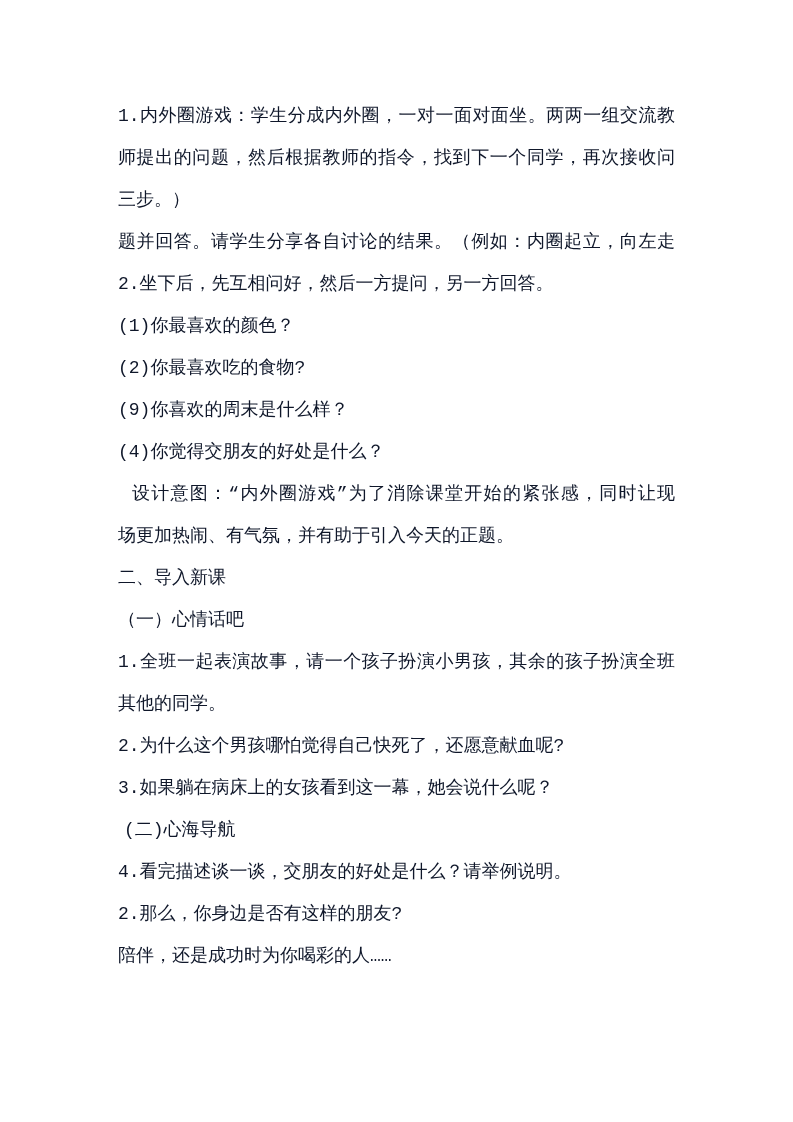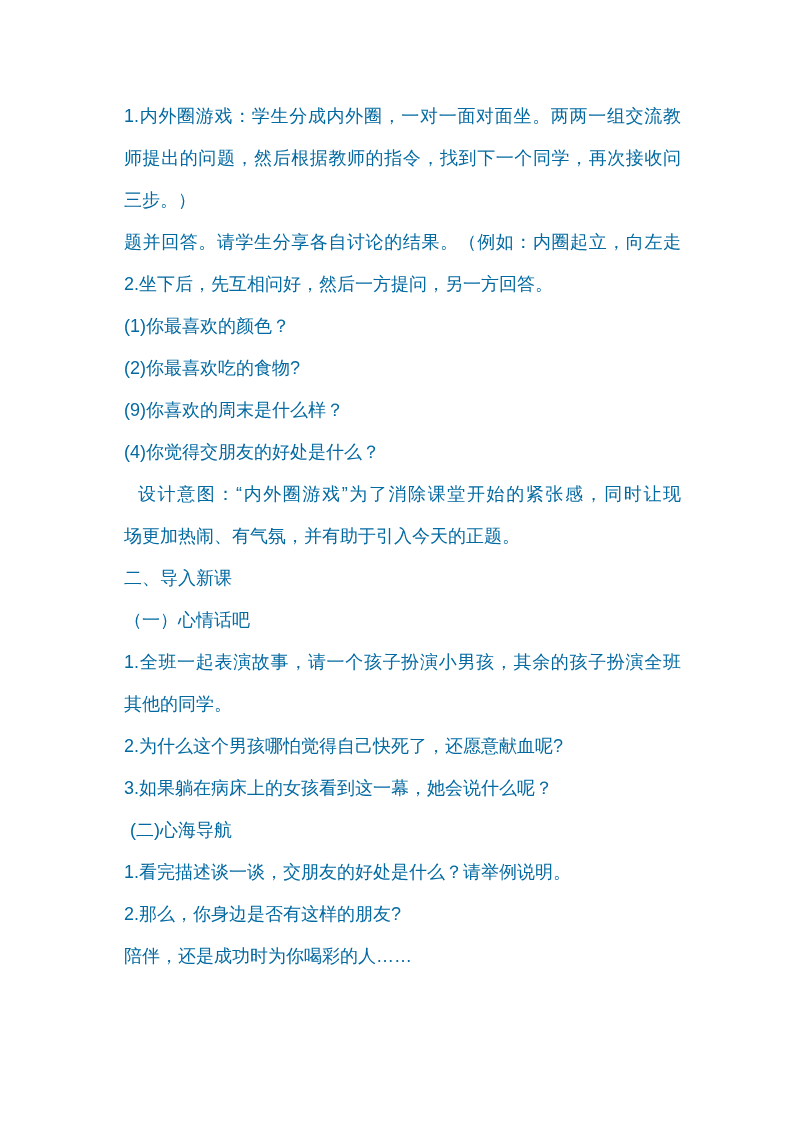--- a/index.html
+++ b/index.html
@@ -9,25 +9,25 @@
   }
   .page {
     position: relative;
     width: 793px;
     height: 1122px;
     background: #ffffff;
     overflow: hidden;
   }
   .content {
     position: absolute;
-    left: 124px;
+    left: 118px;
     top: 95px;
     width: 557px;
-    color: #0369a1;
-    font-family: Liberation Sans, sans-serif;
+    color: #0f172a;
+    font-family: Liberation Mono, monospace;
     font-size: 18px;
   }
   .line {
     height: 42px;
     line-height: 42px;
     white-space: nowrap;
   }
   
   .fill {
     white-space: normal;
@@ -55,17 +55,17 @@
     <div class="line">(4)你觉得交朋友的好处是什么？</div>
     <div class="line fill indent-1">设计意图：“内外圈游戏”为了消除课堂开始的紧张感，同时让现</div>
     <div class="line">场更加热闹、有气氛，并有助于引入今天的正题。</div>
     <div class="line">二、导入新课</div>
     <div class="line">（一）心情话吧</div>
     <div class="line fill">1.全班一起表演故事，请一个孩子扮演小男孩，其余的孩子扮演全班</div>
     <div class="line">其他的同学。</div>
     <div class="line">2.为什么这个男孩哪怕觉得自己快死了，还愿意献血呢?</div>
     <div class="line">3.如果躺在病床上的女孩看到这一幕，她会说什么呢？</div>
     <div class="line indent-s">(二)心海导航</div>
-    <div class="line">1.看完描述谈一谈，交朋友的好处是什么？请举例说明。</div>
+    <div class="line">4.看完描述谈一谈，交朋友的好处是什么？请举例说明。</div>
     <div class="line">2.那么，你身边是否有这样的朋友?</div>
     <div class="line">陪伴，还是成功时为你喝彩的人……</div>
   </div>
 </div>
 
 </body></html>

